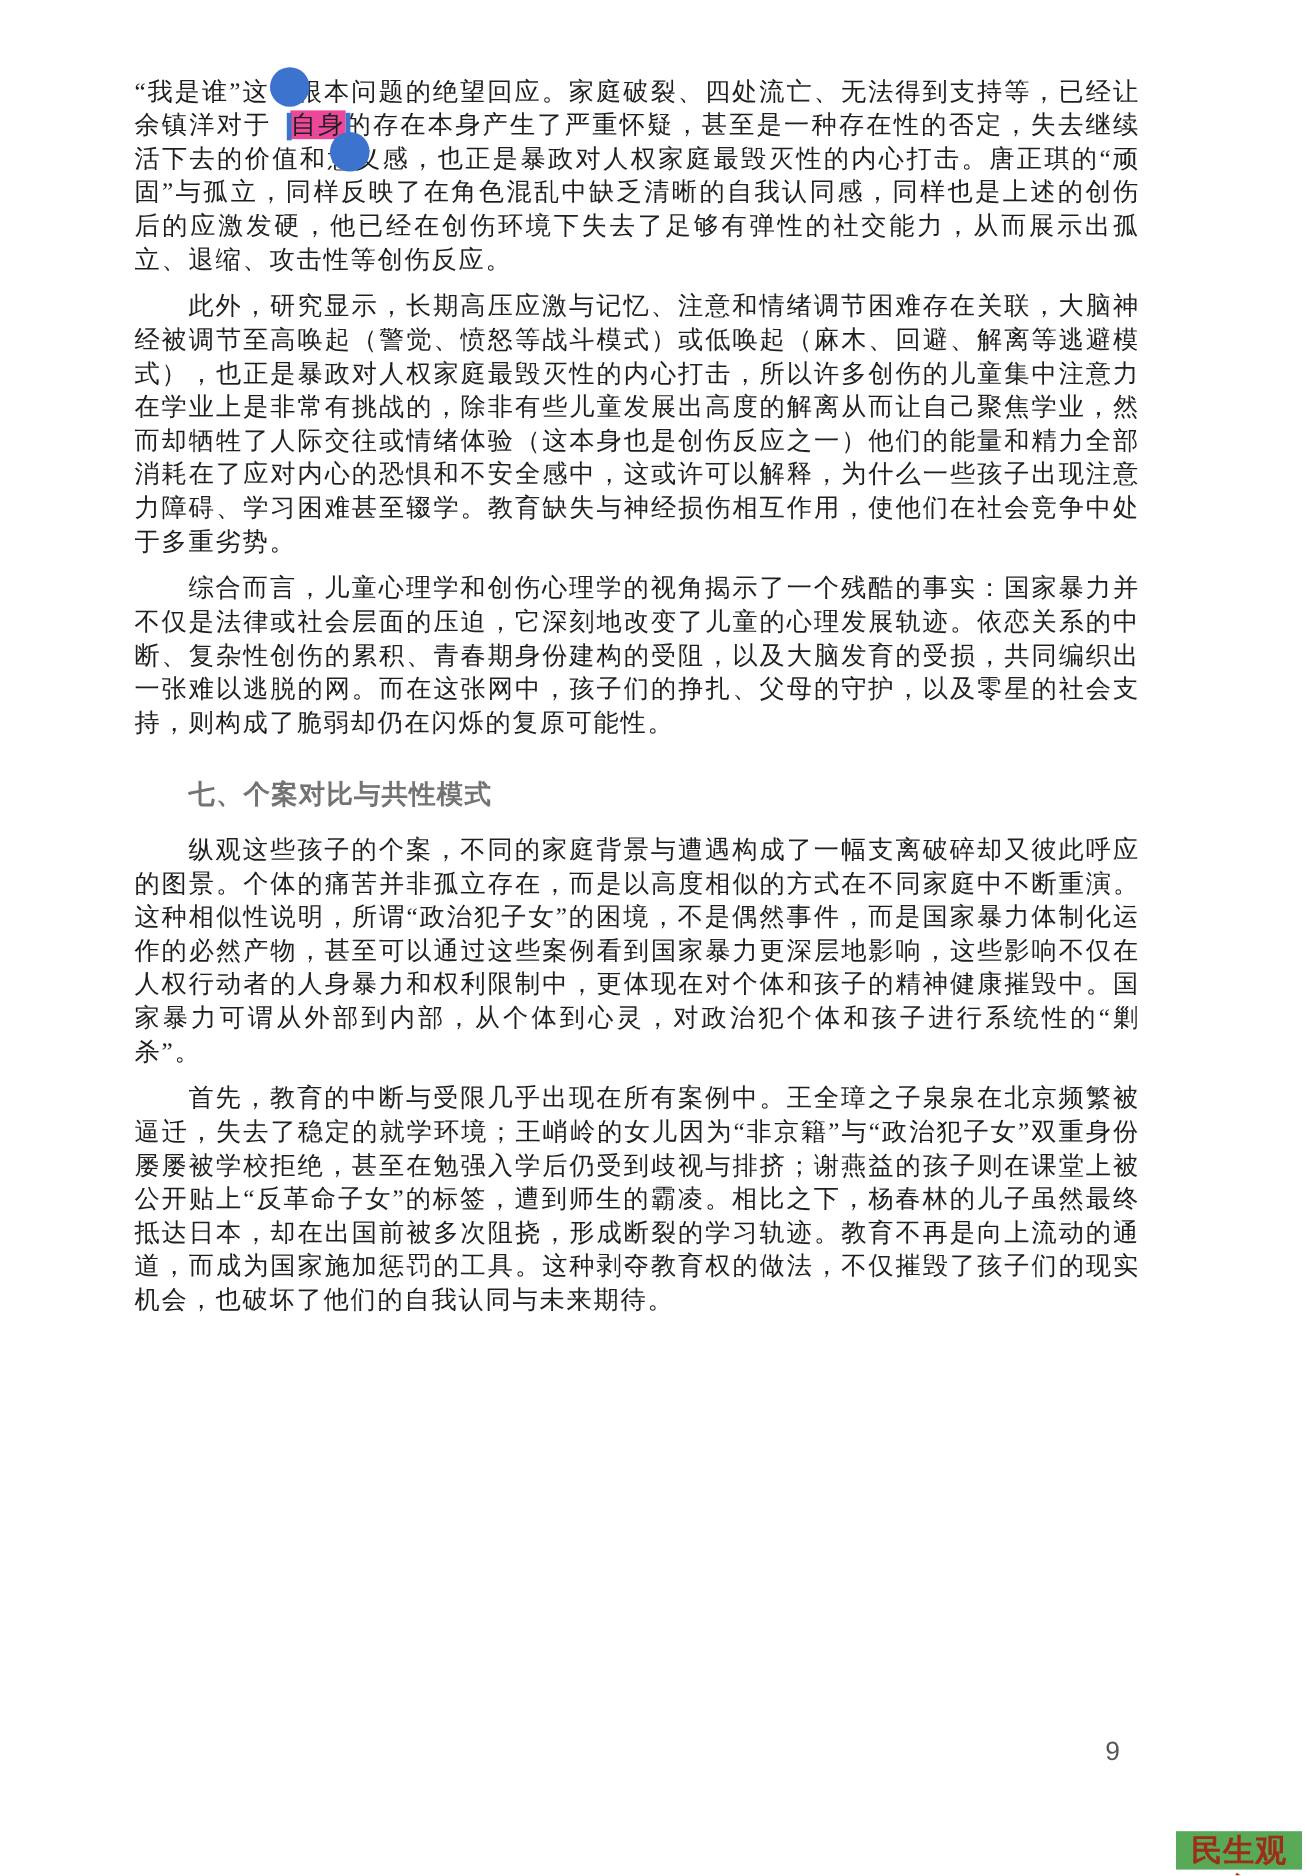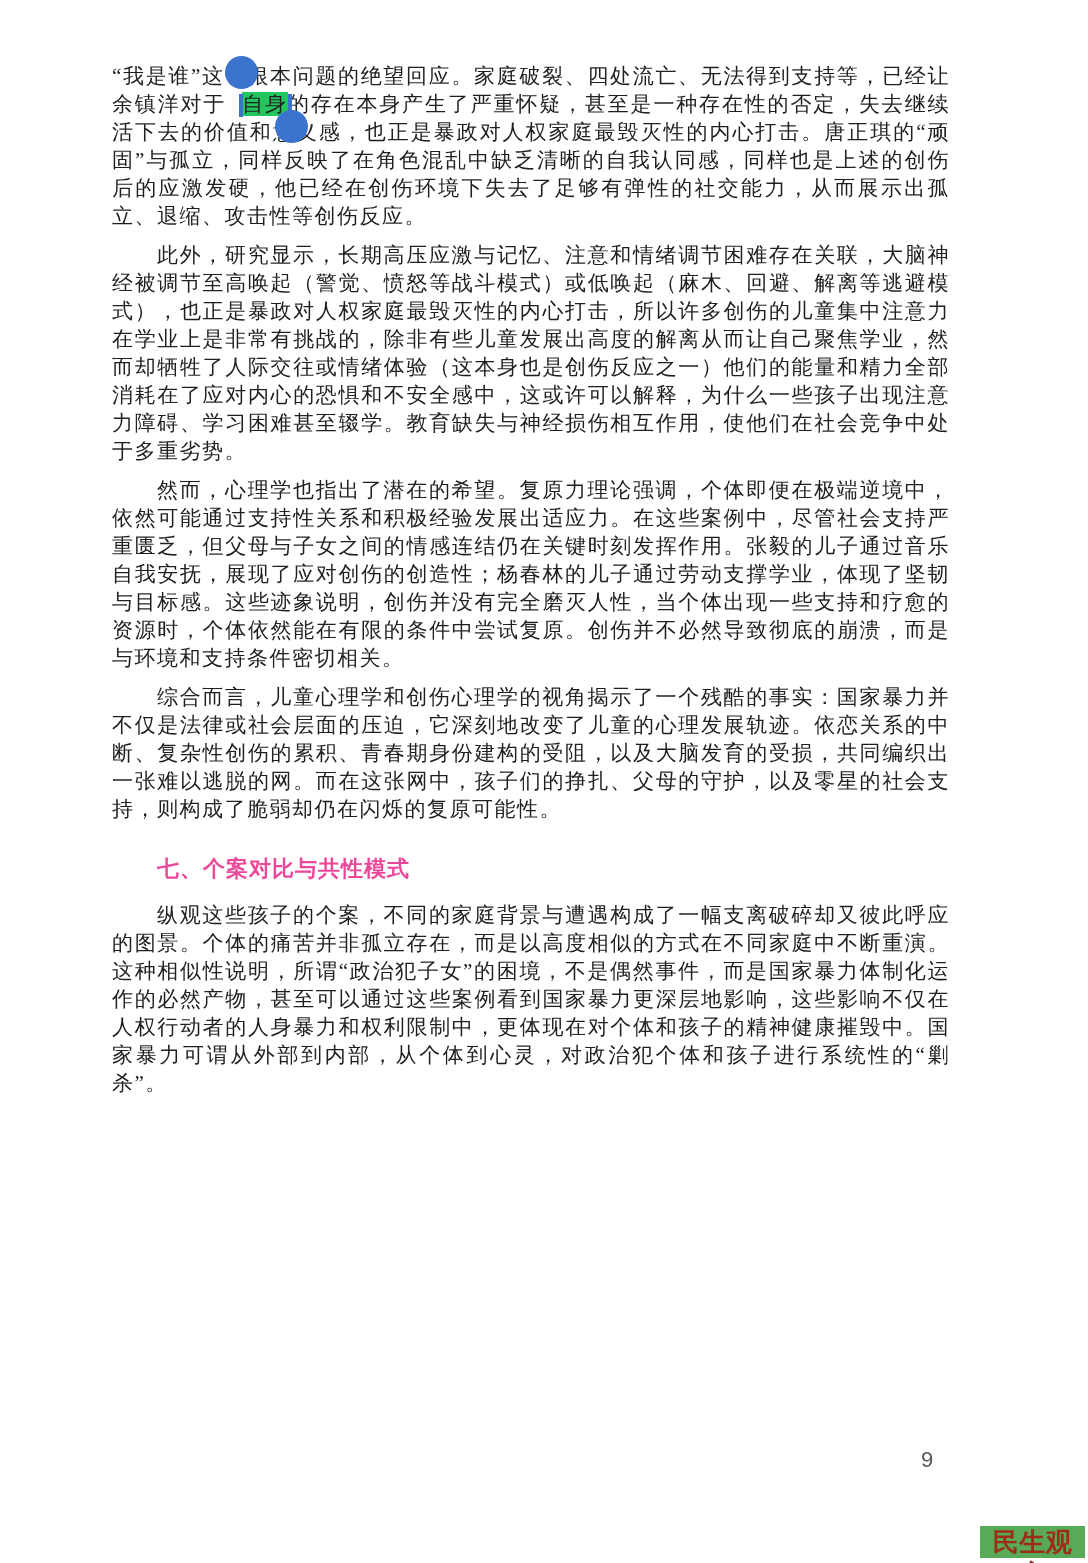--- a/index.html
+++ b/index.html
@@ -30,30 +30,30 @@
     margin: 0 0 11px 0;
     text-indent: 45px;
   }
   .para.no-indent {
     text-indent: 0;
   }
   .section-heading {
     font-family: "Liberation Sans", "DejaVu Sans", sans-serif;
     font-size: 22px;
     font-weight: bold;
-    color: #ec4899;
+    color: #737373;
     letter-spacing: 1px;
     margin: 32px 0 18px 0;
     text-indent: 45px;
     line-height: 28px;
   }
   
   .sel {
     position: relative;
-    background: #22c55e;
+    background: #ec4899;
     margin-left: 16px;
   }
   .sel-bar {
     position: absolute;
     top: 2px;
     bottom: -1px;
     width: 4px;
     background: #3b73cf;
   }
   .sel-bar-start { left: -3px; }
@@ -97,28 +97,28 @@
 <body>
 
 <main class="page">
 
   <article class="content">
 
     <p class="para no-indent"><span>“我是谁”这一根本问题的绝望回应。家庭破裂、四处流亡、无法得到支持等，已经让余镇洋对于</span><span class="sel"><span>自身</span><span class="sel-bar sel-bar-start"></span><span class="sel-bar sel-bar-end"></span><span class="sel-knob sel-knob-start"></span><span class="sel-knob sel-knob-end"></span></span><span>的存在本身产生了严重怀疑，甚至是一种存在性的否定，失去继续活下去的价值和意义感，也正是暴政对人权家庭最毁灭性的内心打击。唐正琪的“顽固”与孤立，同样反映了在角色混乱中缺乏清晰的自我认同感，同样也是上述的创伤后的应激发硬，他已经在创伤环境下失去了足够有弹性的社交能力，从而展示出孤立、退缩、攻击性等创伤反应。</span></p>
 
     <p class="para">此外，研究显示，长期高压应激与记忆、注意和情绪调节困难存在关联，大脑神经被调节至高唤起（警觉、愤怒等战斗模式）或低唤起（麻木、回避、解离等逃避模式），也正是暴政对人权家庭最毁灭性的内心打击，所以许多创伤的儿童集中注意力在学业上是非常有挑战的，除非有些儿童发展出高度的解离从而让自己聚焦学业，然而却牺牲了人际交往或情绪体验（这本身也是创伤反应之一）他们的能量和精力全部消耗在了应对内心的恐惧和不安全感中，这或许可以解释，为什么一些孩子出现注意力障碍、学习困难甚至辍学。教育缺失与神经损伤相互作用，使他们在社会竞争中处于多重劣势。</p>
 
-    <p class="para">然而，心理学也指出了潜在的希望。复原力理论强调，个体即便在极端逆境中，依然可能通过支持性关系和积极经验发展出适应力。在这些案例中，尽管社会支持严重匮乏，但父母与子女之间的情感连结仍在关键时刻发挥作用。张毅的儿子通过音乐自我安抚，展现了应对创伤的创造性；杨春林的儿子通过劳动支撑学业，体现了坚韧与目标感。这些迹象说明，创伤并没有完全磨灭人性，当个体出现一些支持和疗愈的资源时，个体依然能在有限的条件中尝试复原。创伤并不必然导致彻底的崩溃，而是与环境和支持条件密切相关。</p>
 
     <p class="para">综合而言，儿童心理学和创伤心理学的视角揭示了一个残酷的事实：国家暴力并不仅是法律或社会层面的压迫，它深刻地改变了儿童的心理发展轨迹。依恋关系的中断、复杂性创伤的累积、青春期身份建构的受阻，以及大脑发育的受损，共同编织出一张难以逃脱的网。而在这张网中，孩子们的挣扎、父母的守护，以及零星的社会支持，则构成了脆弱却仍在闪烁的复原可能性。</p>
 
     <h2 class="section-heading">七、个案对比与共性模式</h2>
 
     <p class="para">纵观这些孩子的个案，不同的家庭背景与遭遇构成了一幅支离破碎却又彼此呼应的图景。个体的痛苦并非孤立存在，而是以高度相似的方式在不同家庭中不断重演。这种相似性说明，所谓“政治犯子女”的困境，不是偶然事件，而是国家暴力体制化运作的必然产物，甚至可以通过这些案例看到国家暴力更深层地影响，这些影响不仅在人权行动者的人身暴力和权利限制中，更体现在对个体和孩子的精神健康摧毁中。国家暴力可谓从外部到内部，从个体到心灵，对政治犯个体和孩子进行系统性的“剿杀”。</p>
 
+    <p class="para">首先，教育的中断与受限几乎出现在所有案例中。王全璋之子泉泉在北京频繁被逼迁，失去了稳定的就学环境；王峭岭的女儿因为“非京籍”与“政治犯子女”双重身份屡屡被学校拒绝，甚至在勉强入学后仍受到歧视与排挤；谢燕益的孩子则在课堂上被公开贴上“反革命子女”的标签，遭到师生的霸凌。相比之下，杨春林的儿子虽然最终抵达日本，却在出国前被多次阻挠，形成断裂的学习轨迹。教育不再是向上流动的通道，而成为国家施加惩罚的工具。这种剥夺教育权的做法，不仅摧毁了孩子们的现实机会，也破坏了他们的自我认同与未来期待。</p>
 
 
   </article>
 
   <div class="page-number">9</div>
 
   <div class="watermark">民生观察</div>
 
 </main>
 

